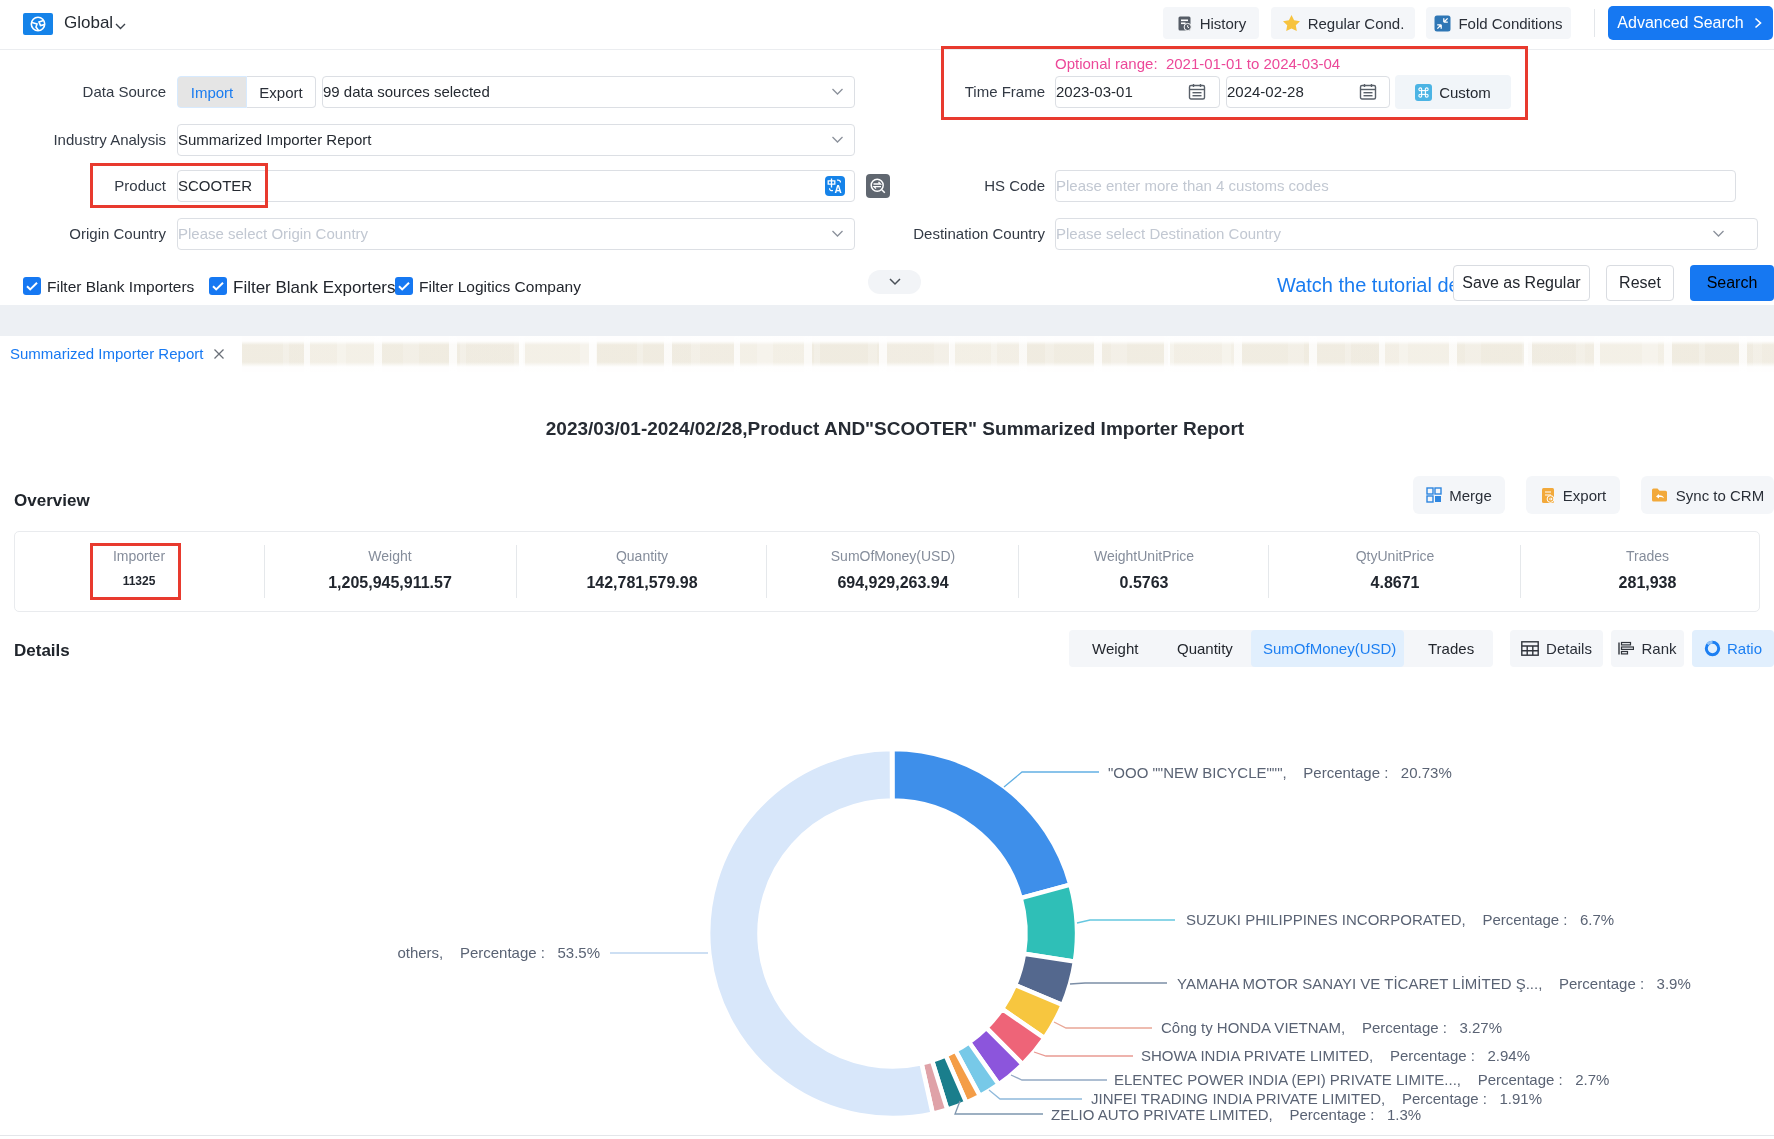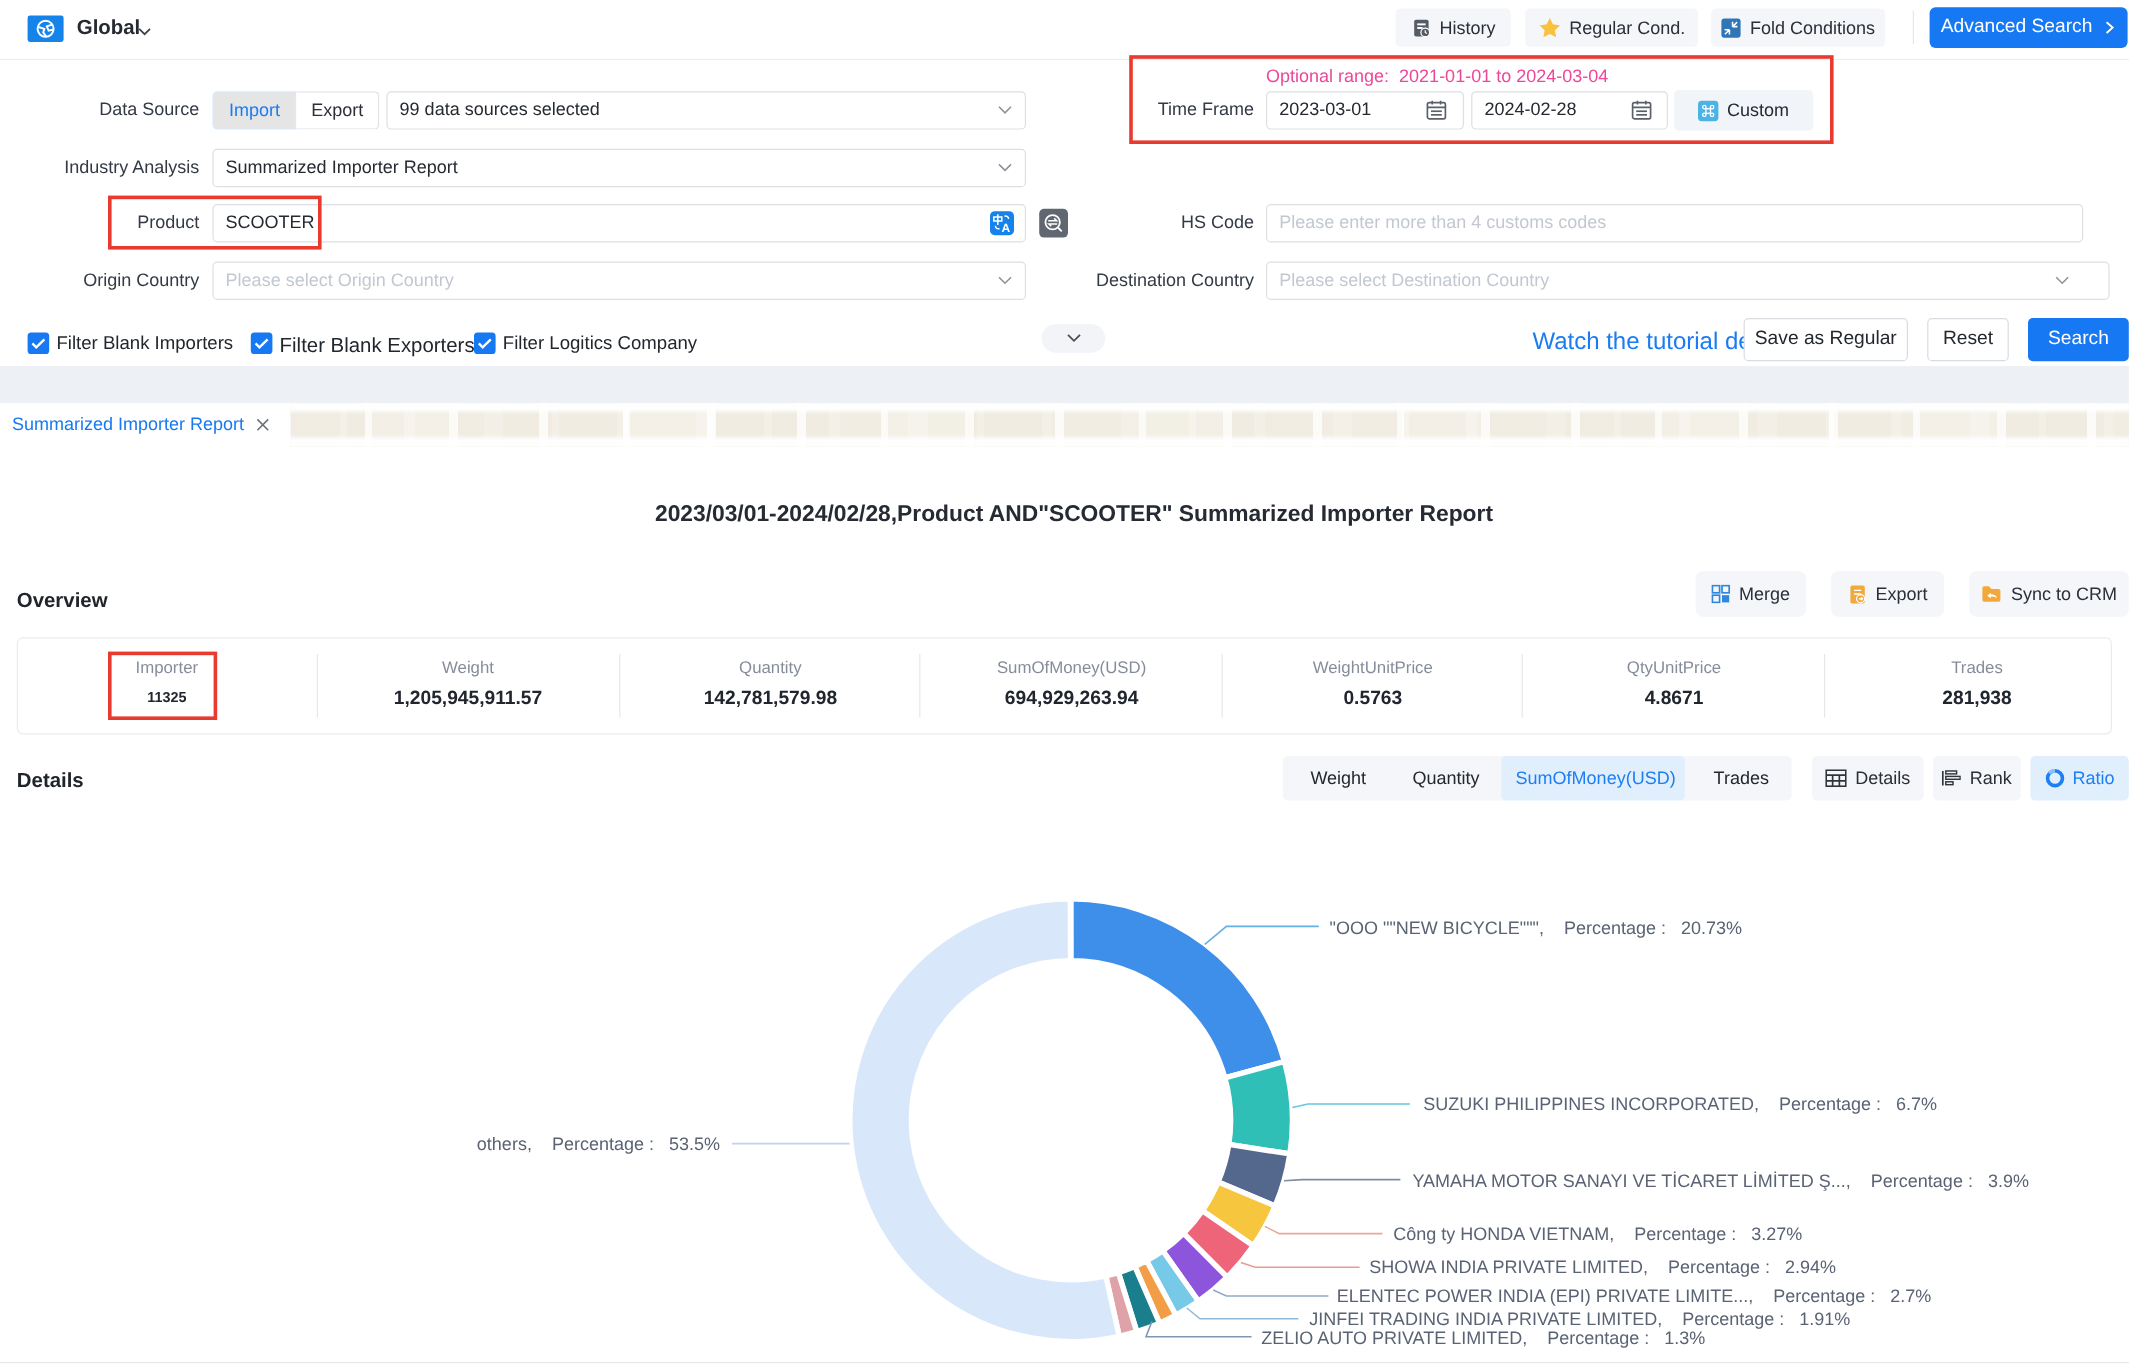--- a/index.html
+++ b/index.html
@@ -1,21 +1,21 @@
 <!DOCTYPE html>
 <html><head>
 <meta charset="utf-8">
 <style>
 * { margin:0; padding:0; box-sizing:border-box; }
 html,body { width:1774px; height:1139px; overflow:hidden; background:#fff;
   font-family:"Liberation Sans", sans-serif; }
 .abs { position:absolute; }
 .lbl { position:absolute; font-size:15px; color:#333a45; text-align:right; line-height:32px; }
 .inp { position:absolute; height:32px; border:1px solid #dcdfe4; border-radius:4px; background:#fff;
-  font-size:15px; color:#252a31; line-height:30px; padding-left:10px; }
+  font-size:15px; color:#252a31; line-height:30px; padding-left:0; }
 .ph { color:#c2c8d2; }
 .btn { position:absolute; display:flex; align-items:center; justify-content:center;
   background:#f4f6f9; border-radius:4px; font-size:15px; color:#2a2f38; }
 .redbox { position:absolute; border:3px solid #e83a2e; }
 .noisy { background-color:#fbfaf7;
   background-image:
     linear-gradient(180deg, rgba(255,255,255,0.97) 0 5px, rgba(255,255,255,0) 9px 26px, rgba(255,255,255,0.97) 31px 36px),
     repeating-linear-gradient(90deg, rgba(231,224,207,0.42) 0 62px, rgba(255,255,255,0.55) 62px 68px, rgba(235,229,213,0.36) 68px 132px, rgba(255,255,255,0.5) 132px 140px, rgba(229,222,203,0.40) 140px 207px, rgba(255,255,255,0.6) 207px 215px),
     repeating-linear-gradient(90deg, rgba(236,230,215,0.25) 0 41px, rgba(255,255,255,0.35) 41px 47px, rgba(227,219,199,0.18) 47px 95px, rgba(255,255,255,0.3) 95px 104px, rgba(238,232,218,0.22) 104px 161px, rgba(255,255,255,0.25) 161px 177px); }
 svg { display:block; }
@@ -23,21 +23,21 @@
 </head>
 <body>
 
 <div class="abs" style="left:0;top:0;width:1774px;height:50px;background:#fff;border-bottom:1px solid #ebedf0;"></div>
 <div class="abs" style="left:23px;top:13px;width:30px;height:22px;background:#1583e9;border-radius:2px;display:flex;align-items:center;justify-content:center;">
   <svg width="16" height="16" viewBox="0 0 16 16">
       <circle cx="8" cy="8" r="6.7" fill="none" stroke="#fff" stroke-width="1.6"></circle>
       <path d="M2 6.5 L7 8 L6 11 L8.5 14.5 M13.5 4.5 L9 6 L10.5 9.5 L14.6 8.6" fill="none" stroke="#fff" stroke-width="1.6"></path>
     </svg>
 </div>
-<div class="abs" style="left:64px;top:13px;font-size:17px;color:#252a31;font-weight:bold;">Global</div>
+<div class="abs" style="left:64px;top:13px;font-size:17px;color:#252a31;">Global</div>
 <svg class="abs" style="left:114px;top:20px;" width="13" height="13" viewBox="0 0 13 13">
     <path d="M2 4l4.5 4.5L11 4" fill="none" stroke="#3c424b" stroke-width="1.4"></path>
   </svg>
 
 <div class="btn" style="left:1163px;top:7px;width:96px;height:32px;">
   <svg width="17" height="17" viewBox="0 0 17 17" style="margin-right:7px;">
       <rect x="2.5" y="1.5" width="12" height="14" rx="1.5" fill="#555c66"></rect>
       <rect x="5" y="4.5" width="7" height="1.6" fill="#fff"></rect>
       <rect x="5" y="7.5" width="4.5" height="1.6" fill="#fff"></rect>
       <circle cx="11.7" cy="12" r="3.6" fill="#555c66" stroke="#fff" stroke-width="1"></circle>
@@ -161,21 +161,21 @@
 <div class="inp ph" style="left:1055px;top:170px;width:681px;">Please enter more than 4 customs codes</div>
 <div class="lbl" style="left:879px;top:218px;width:166px;">Destination Country</div>
 <div class="inp ph" style="left:1055px;top:218px;width:703px;">Please select Destination Country</div>
 <svg class="abs" style="left:1712px;top:229px;" width="13" height="11" viewBox="0 0 13 11">
     <path d="M1.5 2l5 5 5-5" fill="none" stroke="#8b919b" stroke-width="1.3"></path>
   </svg>
 
 <div class="abs" style="left:1277px;top:274px;font-size:20px;color:#1a7cf0;">Watch the tutorial demo</div>
 <div class="abs" style="left:1453px;top:265px;width:137px;height:36px;background:#fff;border:1px solid #d9dce1;border-radius:4px;display:flex;align-items:center;justify-content:center;font-size:16px;color:#23272e;">Save as Regular</div>
 <div class="abs" style="left:1606px;top:265px;width:68px;height:36px;background:#fff;border:1px solid #d9dce1;border-radius:4px;display:flex;align-items:center;justify-content:center;font-size:16px;color:#23272e;">Reset</div>
-<div class="abs" style="left:1690px;top:265px;width:84px;height:36px;background:#1678f2;border-radius:4px;display:flex;align-items:center;justify-content:center;font-size:16px;color:#ffffff;">Search</div>
+<div class="abs" style="left:1690px;top:265px;width:84px;height:36px;background:#1678f2;border-radius:4px;display:flex;align-items:center;justify-content:center;font-size:16px;color:#000000;">Search</div>
 
 <div class="abs" style="left:0;top:305px;width:1774px;height:31px;background:#edf0f4;"></div>
 <div class="abs" style="left:0;top:336px;width:1774px;height:36px;background:#faf9f6;"></div>
 <div class="abs noisy" style="left:242px;top:336px;width:1532px;height:36px;"></div>
 <div class="abs" style="left:0;top:336px;width:242px;height:36px;background:#fff;"></div>
 <div class="abs" style="left:10px;top:345px;font-size:15px;color:#1779f2;">Summarized Importer Report</div>
 <svg class="abs" style="left:212px;top:347px;" width="14" height="14" viewBox="0 0 14 14">
     <path d="M2.5 2.5l9 9M11.5 2.5l-9 9" stroke="#6a7078" stroke-width="1.3"></path>
   </svg>
 

